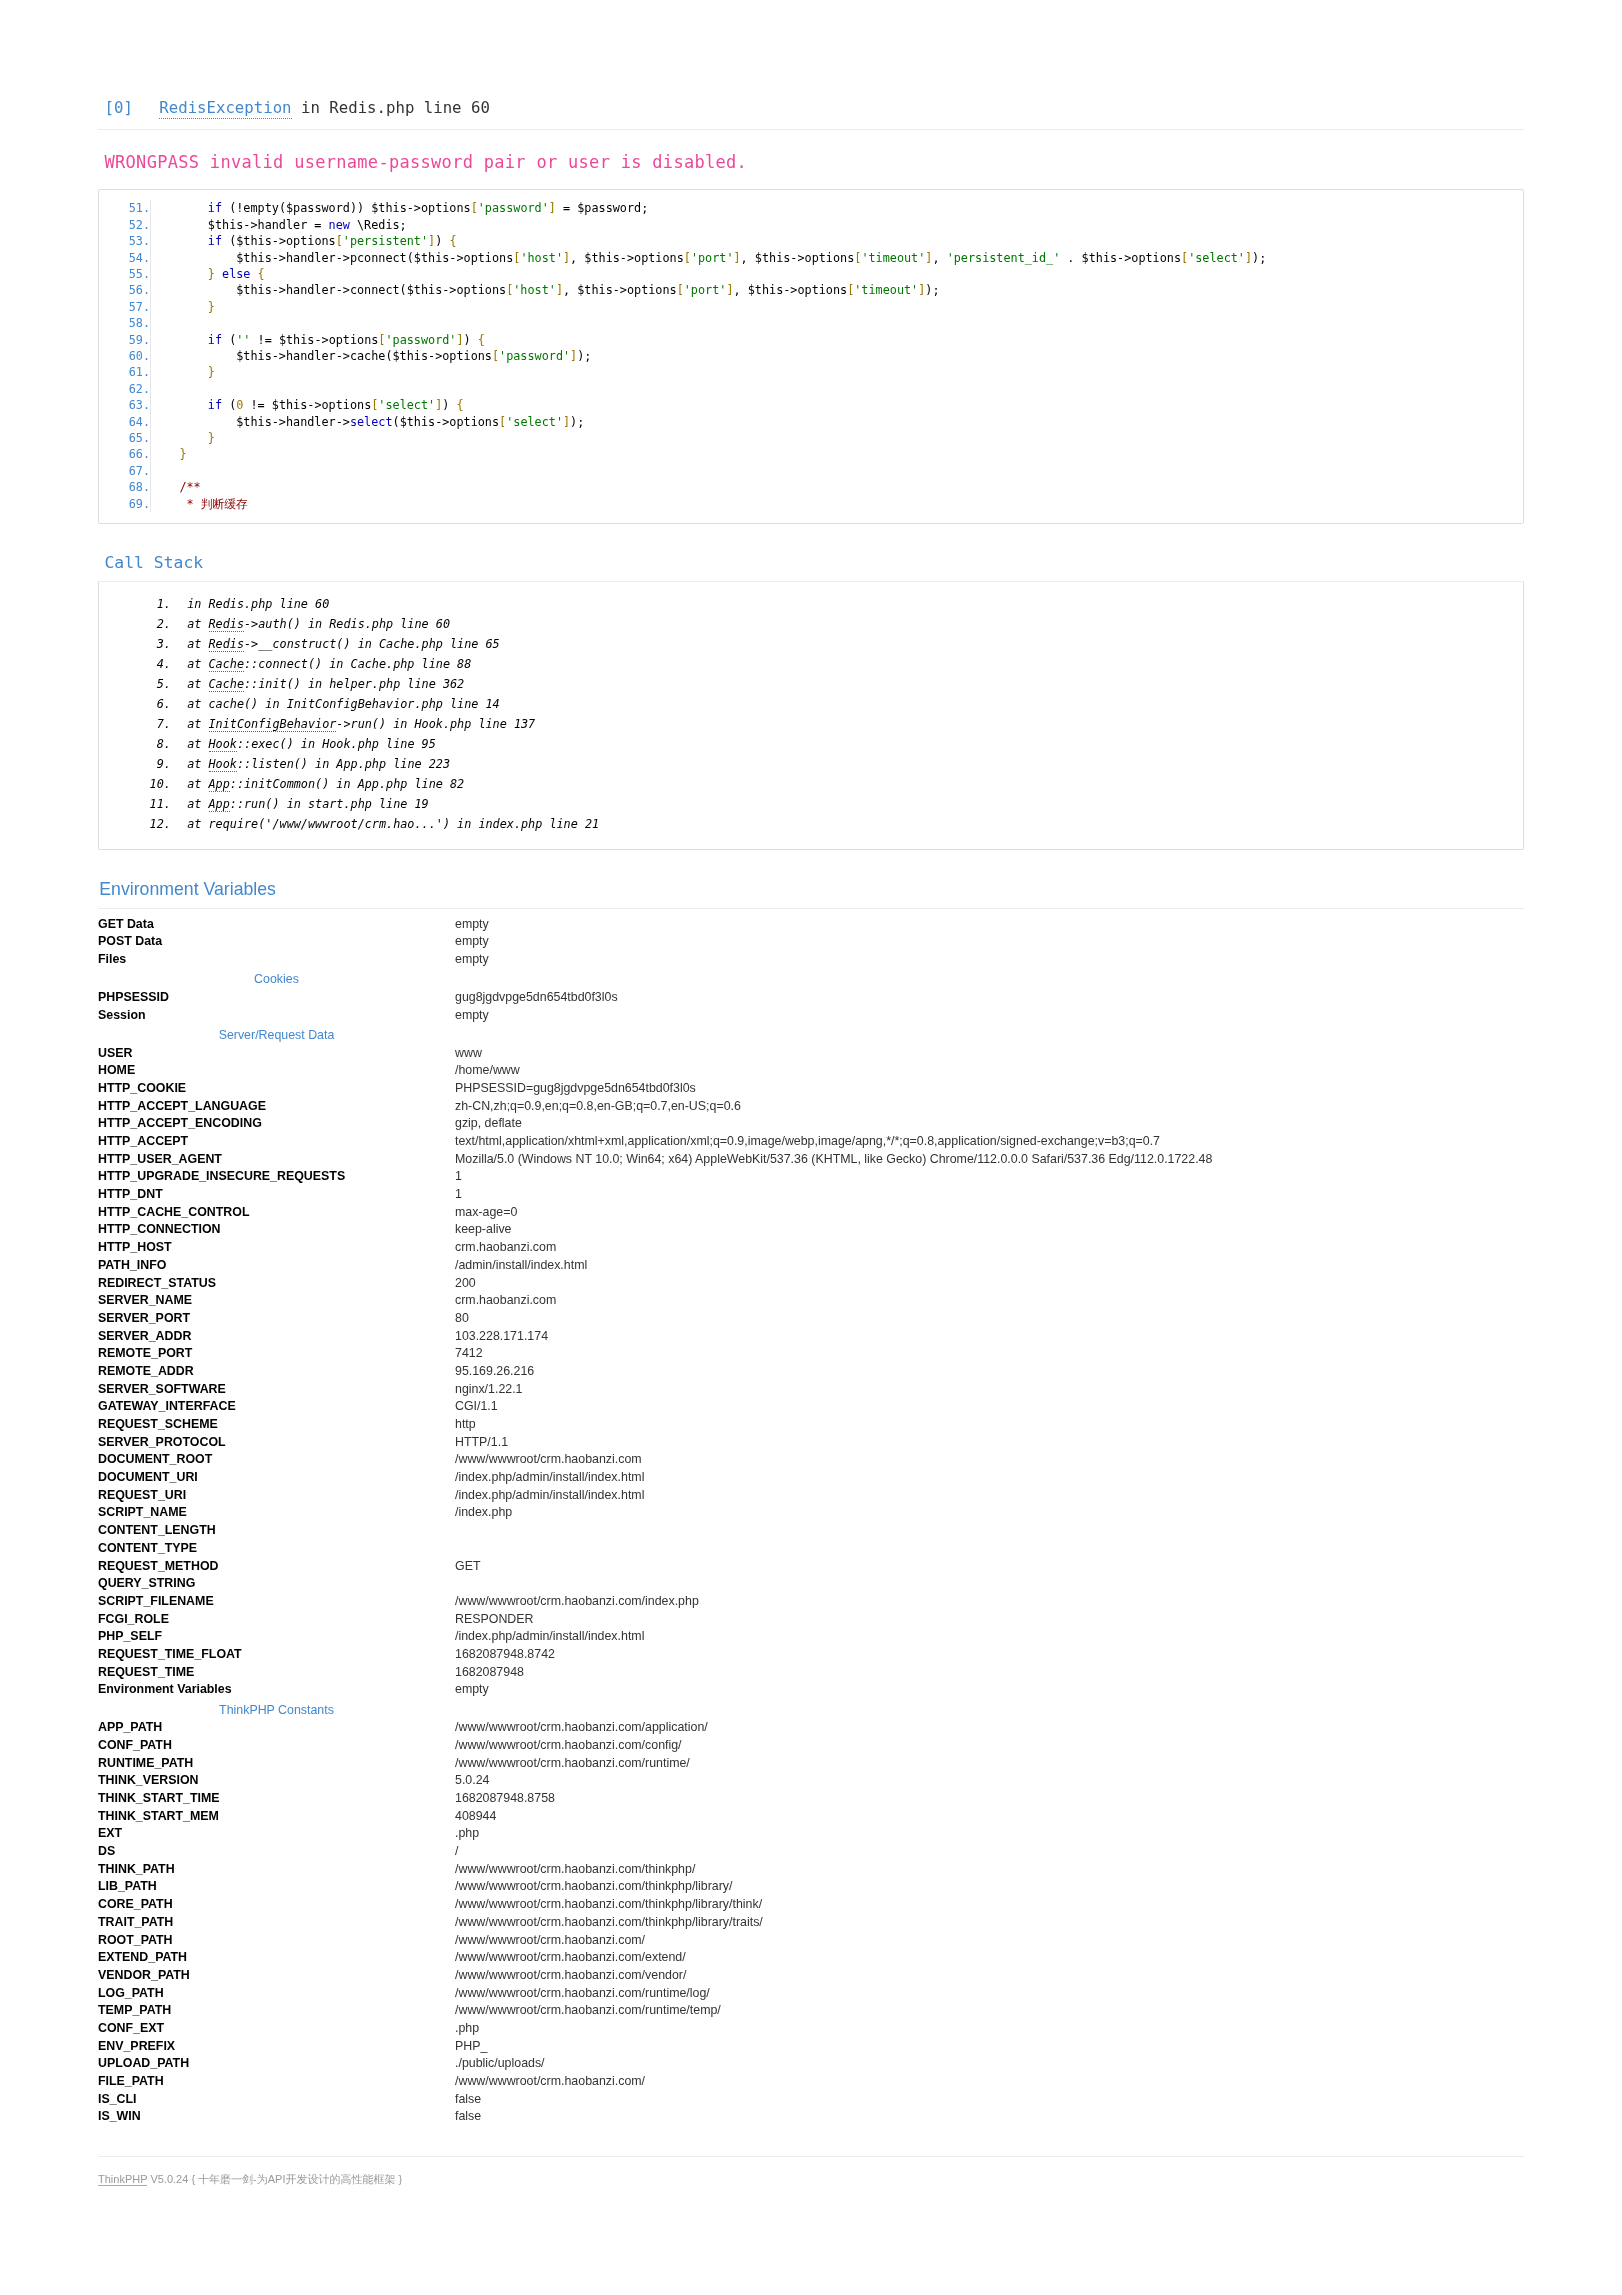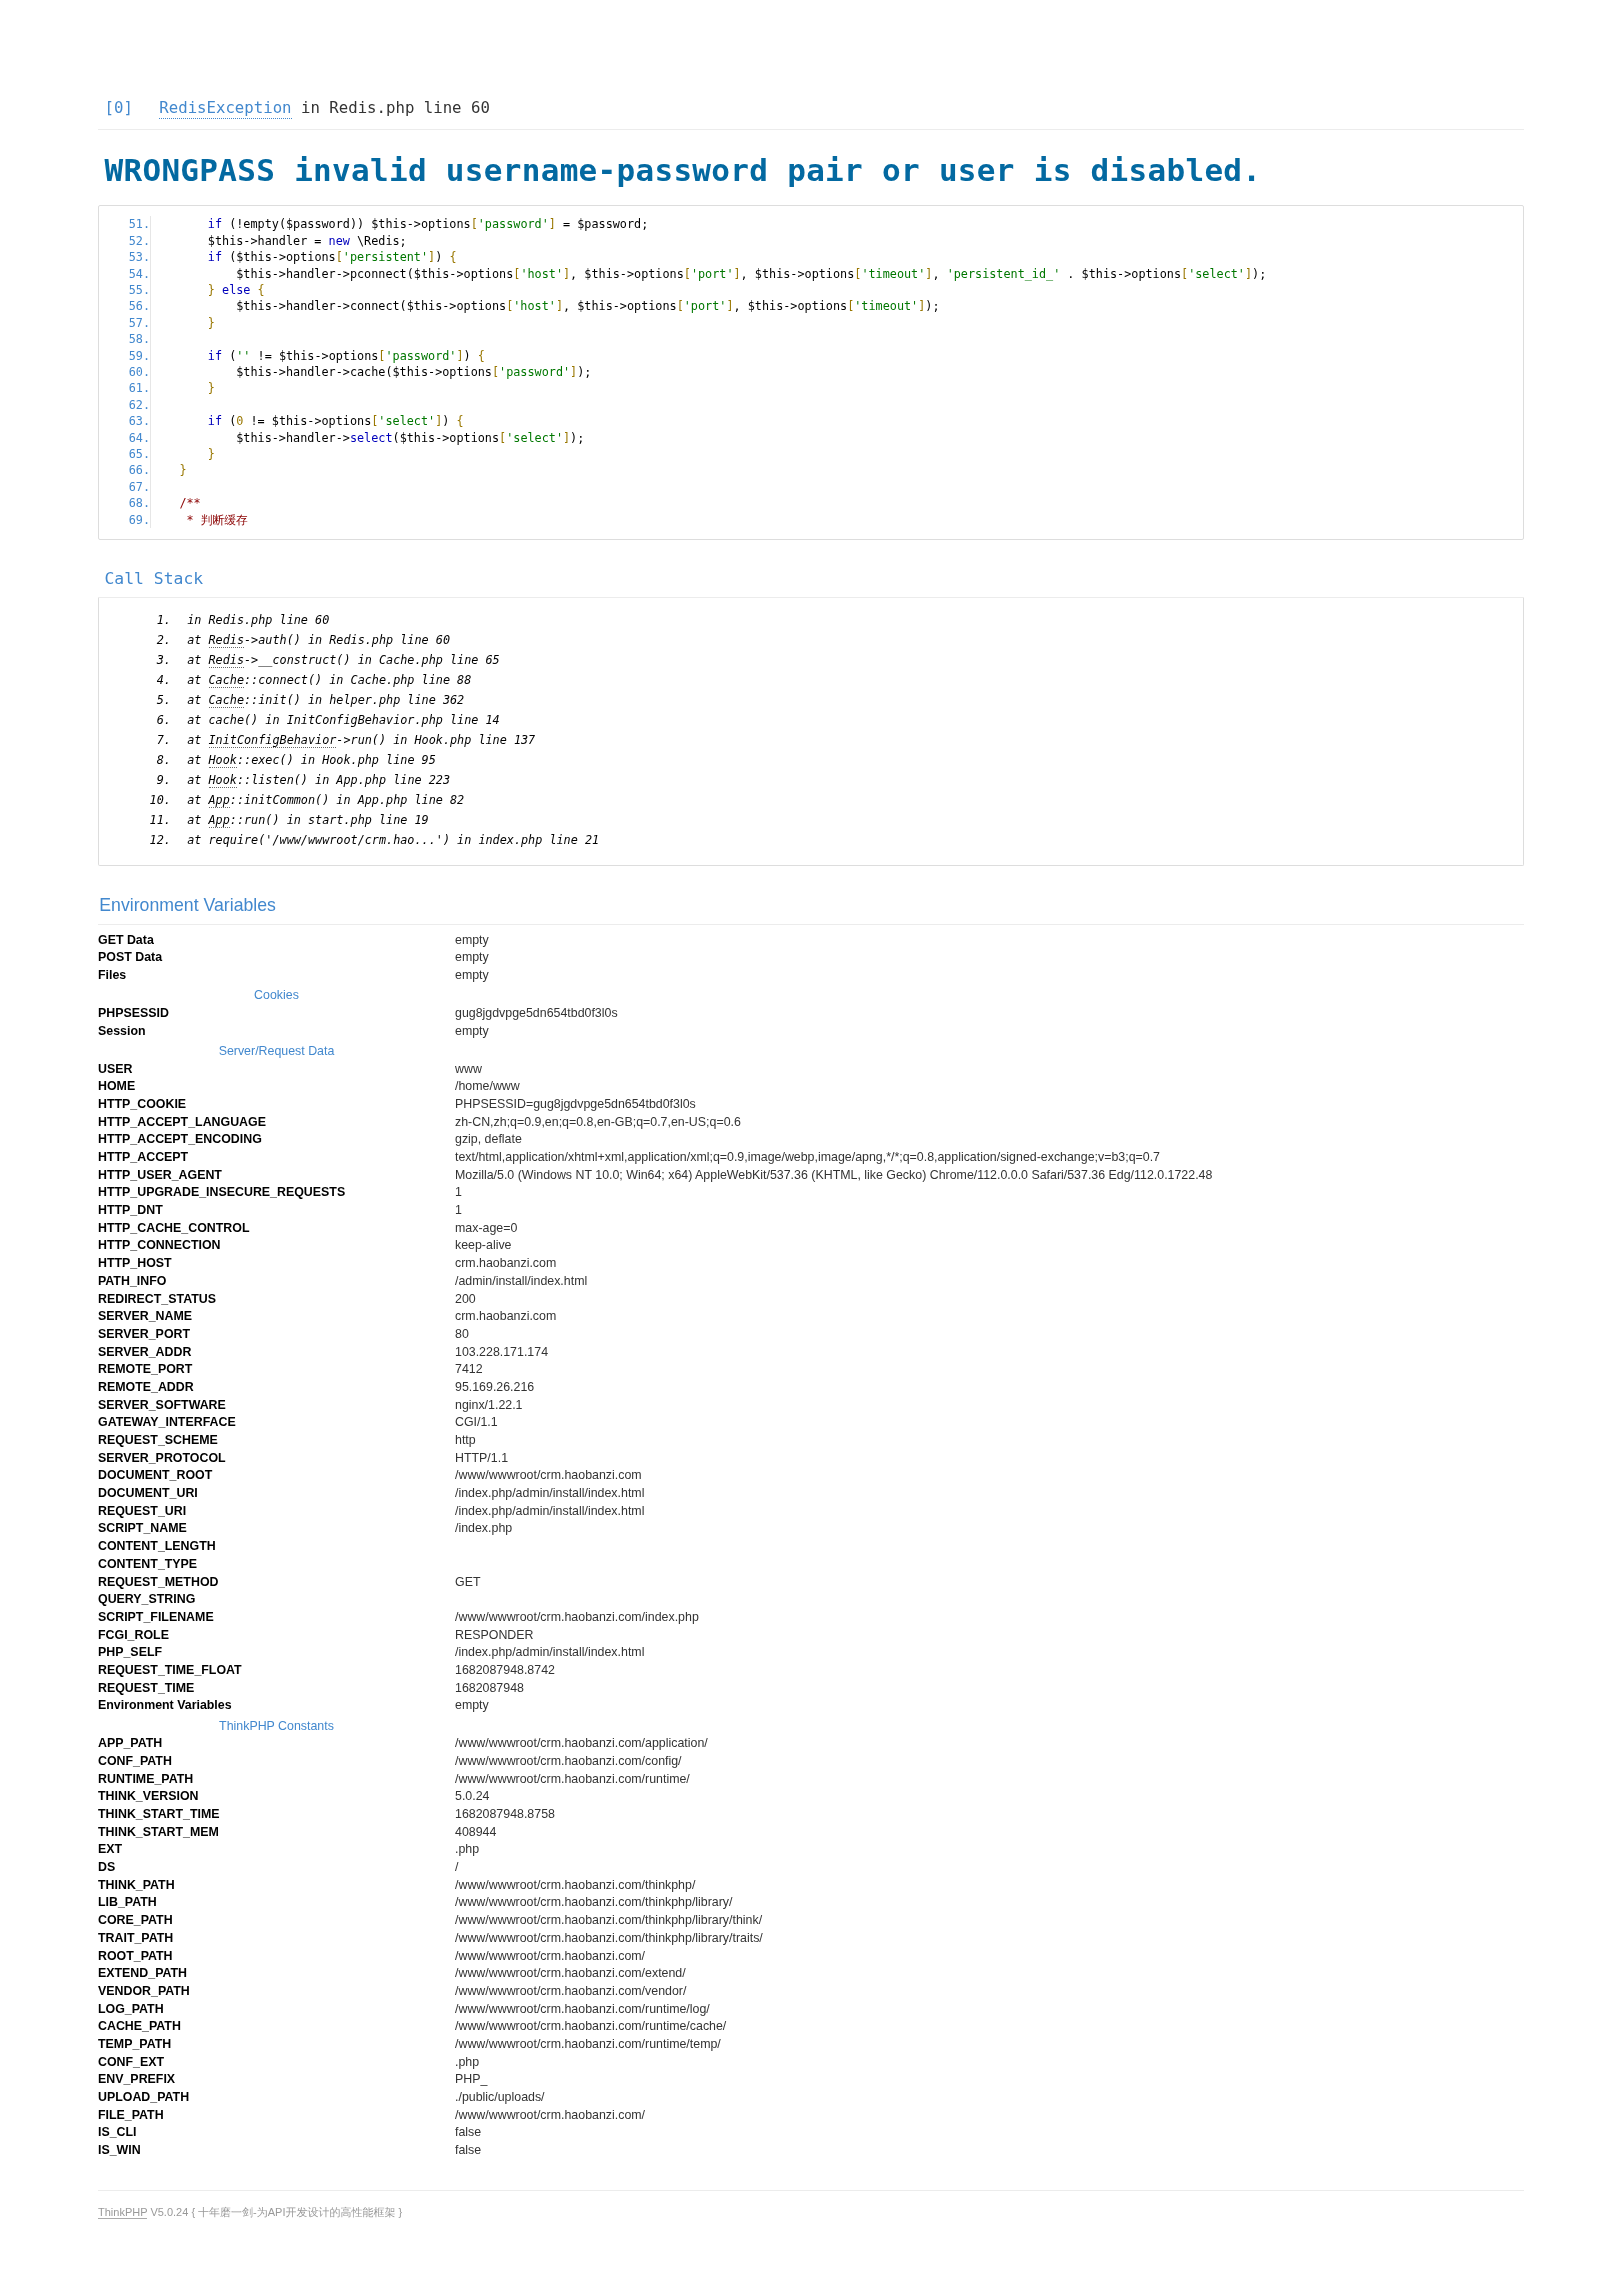--- a/index.html
+++ b/index.html
@@ -26,23 +26,23 @@
   .exception-title .etype { color:#4288ce; }
   .dotted {
     border-bottom:0.7px dotted #4288ce;
     text-decoration:none;
     color:inherit;
     padding-bottom:0.7px;
     margin-left:17px;
   }
   .exception-message {
     font-family:"DejaVu Sans Mono", monospace;
-    font-size:31px;
-    color:#0369a1;
-    font-weight:bold;
+    font-size:17px;
+    color:#ec4899;
+    font-weight:normal;
     margin:22px 0 17px 6.5px;
     letter-spacing:0.3px;
   }
 
   
   .source-wrap {
     border:0.7px solid #ddd;
     border-radius:2px;
     background:#fff;
     padding:10.5px 0 10.5px 0;
@@ -524,24 +524,20 @@
         </tr>
         <tr>
           <td class="env-key">VENDOR_PATH</td>
           <td class="env-val">/www/wwwroot/crm.haobanzi.com/vendor/</td>
         </tr>
         <tr>
           <td class="env-key">LOG_PATH</td>
           <td class="env-val">/www/wwwroot/crm.haobanzi.com/runtime/log/</td>
         </tr>
         <tr>
-          <td class="env-key">CACHE_PATH</td>
-          <td class="env-val">/www/wwwroot/crm.haobanzi.com/runtime/cache/</td>
-        </tr>
-        <tr>
           <td class="env-key">TEMP_PATH</td>
           <td class="env-val">/www/wwwroot/crm.haobanzi.com/runtime/temp/</td>
         </tr>
         <tr>
           <td class="env-key">CONF_EXT</td>
           <td class="env-val">.php</td>
         </tr>
         <tr>
           <td class="env-key">ENV_PREFIX</td>
           <td class="env-val">PHP_</td>

